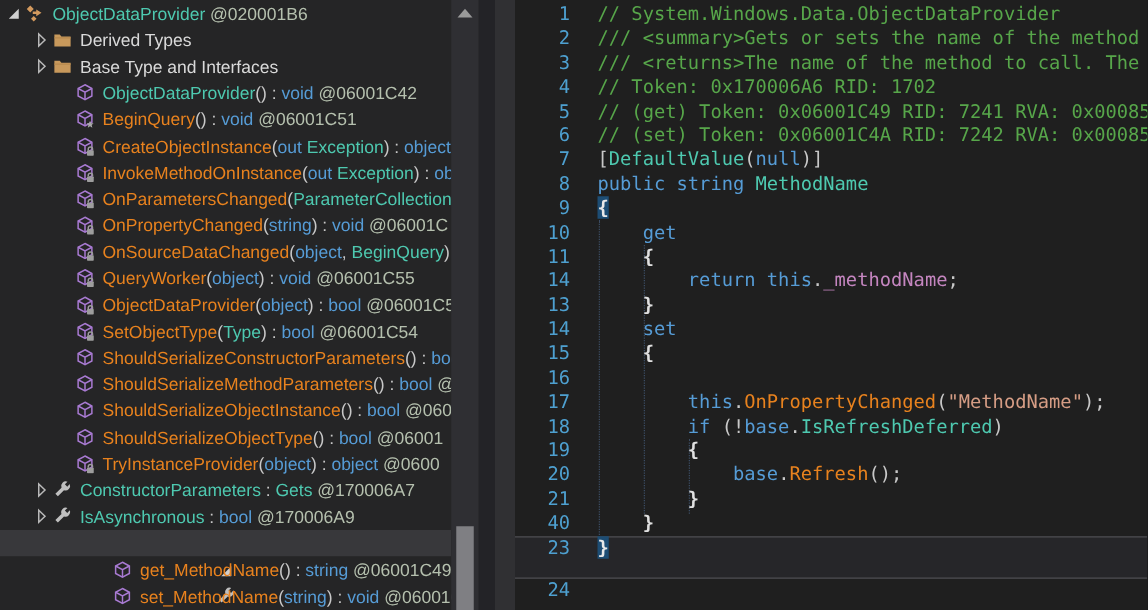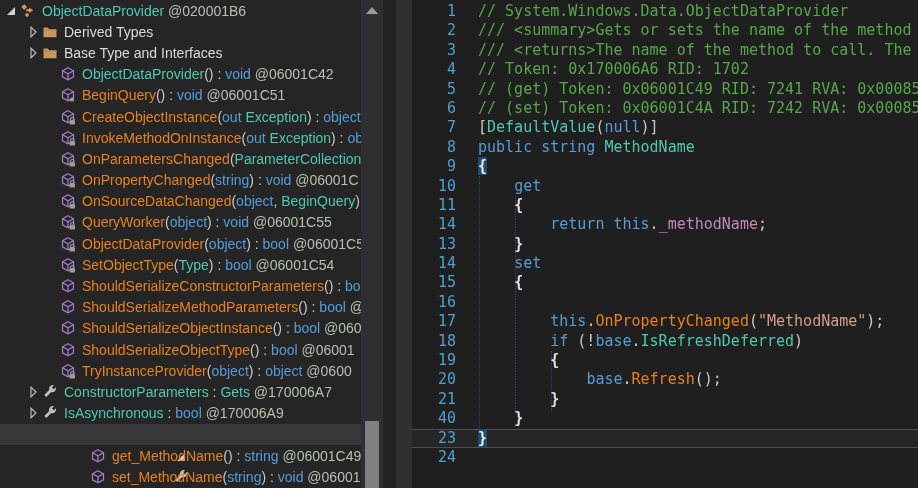--- a/index.html
+++ b/index.html
@@ -29,21 +29,21 @@
 
   
   #split1{position:absolute;left:383px;top:0;width:13px;height:488px;background:#232327;}
   #split2{position:absolute;left:396px;top:0;width:16px;height:488px;background:#303033;}
 
   
   #editor{position:absolute;left:412px;top:0;width:506px;height:488px;background:var(--bg-editor);
     font-family:"DejaVu Sans Mono","Liberation Mono",monospace;font-size:15px;padding-top:2px;overflow:hidden;}
   .guide{position:absolute;width:0;border-left:1px dotted var(--guide);z-index:0;}
   .cline{position:relative;display:flex;height:19.4px;line-height:19.4px;z-index:1;}
-  .cline.cur{background:var(--bg-cur);border-top:1px solid #4e4e52;border-bottom:1px solid #4e4e52;height:19px;line-height:17.4px;}
+  .cline.cur{background:var(--bg-cur);border-top:1px solid #4e4e52;border-bottom:1px solid #4e4e52;height:34px;line-height:17.4px;}
   .lnum{flex:0 0 44px;text-align:right;color:var(--c-linenum);user-select:none;}
   .lcode{white-space:pre;padding-left:22px;}
 
   
   .c-type{color:var(--c-type);} .c-kw{color:var(--c-kw);} .c-method{color:var(--c-method);}
   .c-comment{color:var(--c-comment);} .c-field{color:var(--c-field);} .c-string{color:var(--c-string);}
   .c-punct{color:var(--c-punct);} .c-token{color:var(--c-token);} .c-white{color:var(--c-white);}
   .c-brace{color:#e0e0e0;font-weight:bold;}
   .hl{background:var(--brace-hl);color:#e8e8e8;font-weight:bold;}
 </style>

